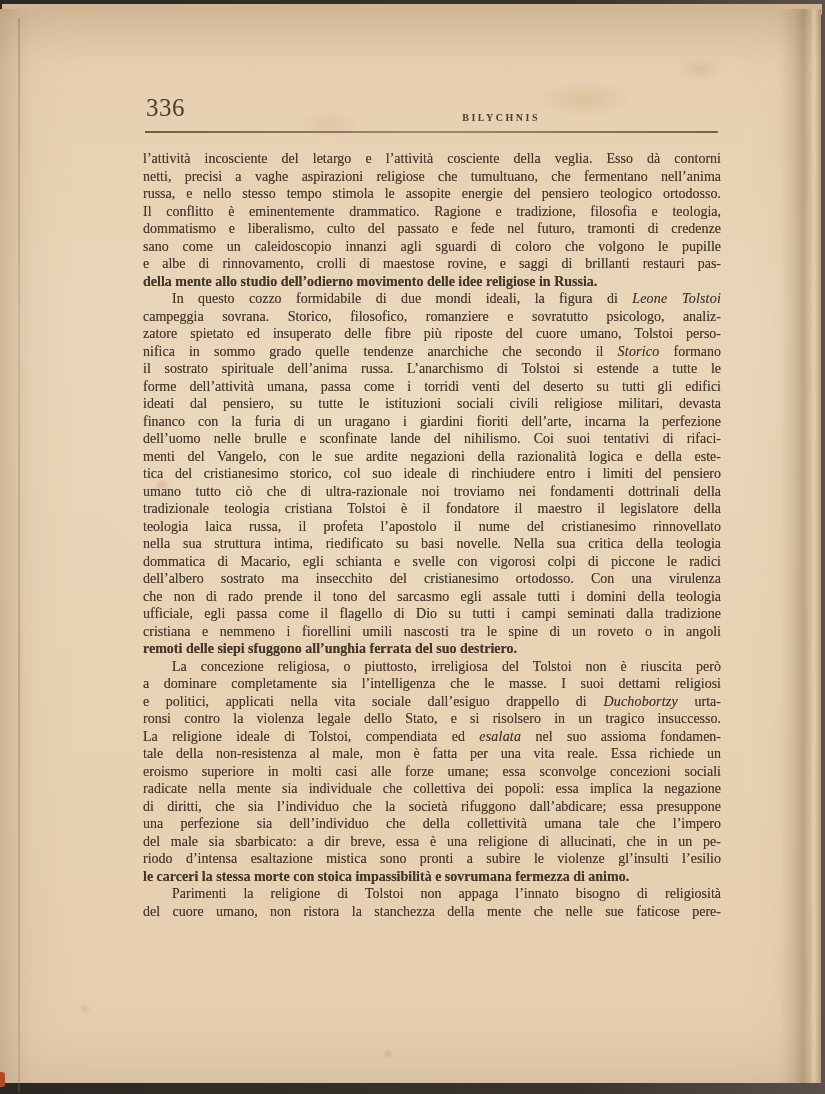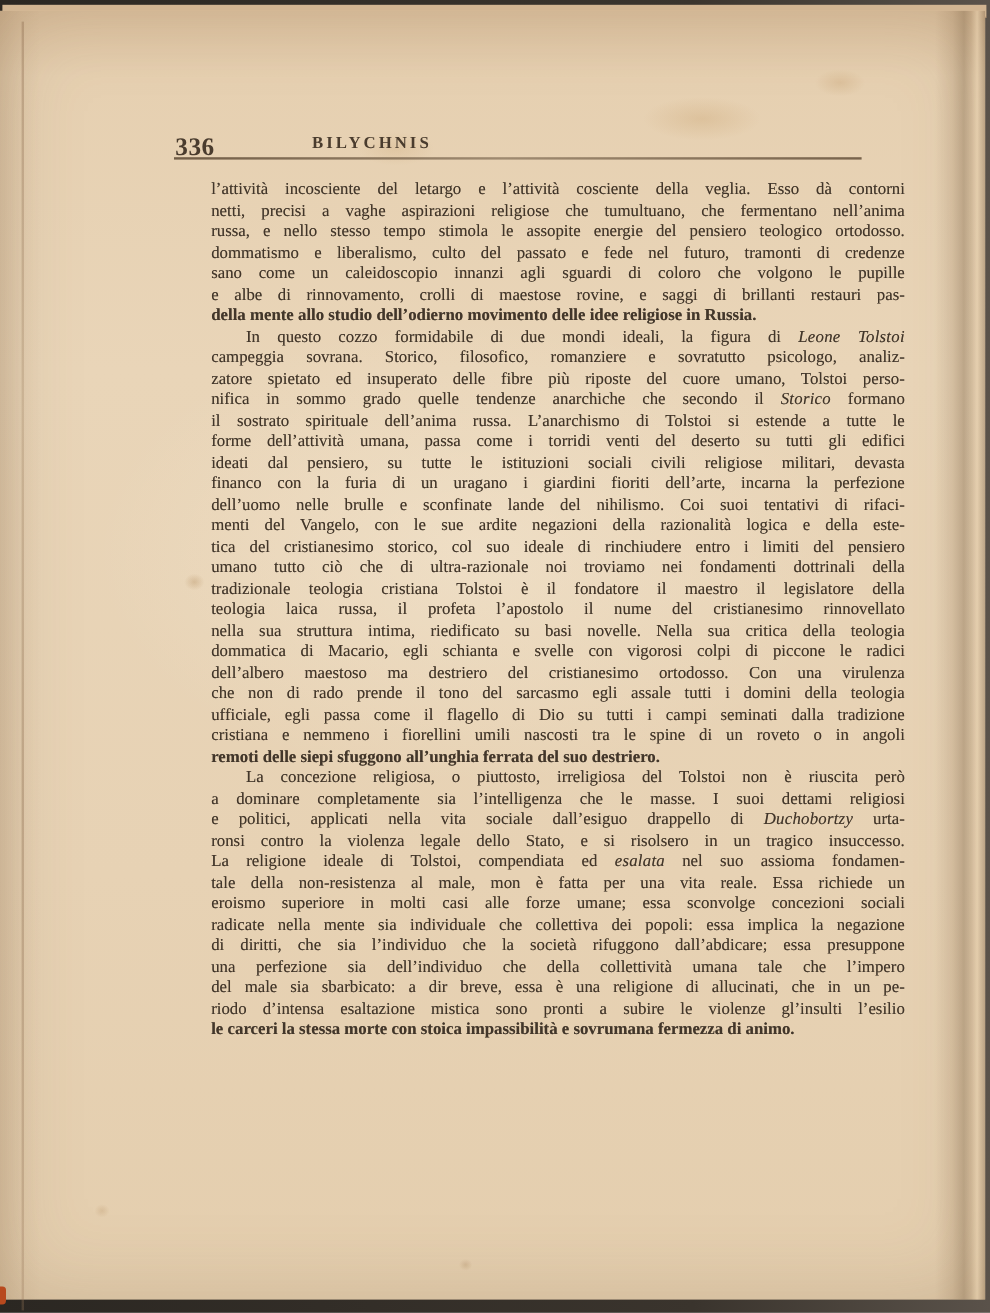--- a/index.html
+++ b/index.html
@@ -68,41 +68,40 @@
   }
 
   
   .edge-mark {
     position: absolute; left: 0; top: 1072px; width: 5px; height: 15px;
     border-radius: 0 3px 3px 0;
   }
 
   
   .page-number {
-    position: absolute; left: 146px; top: 110px;
-    font-size: 21px; color: #4a3c2e; letter-spacing: 0.5px; font-weight: bold;
+    position: absolute; left: 146px; top: 94px;
+    font-size: 25px; color: #4a3c2e; letter-spacing: 0.5px;
   }
   .running-title {
     position: absolute; left: 260px; top: 112px; width: 280px;
-    text-align: left;
-    font-size: 14px; font-weight: bold; letter-spacing: 2.5px;
+    text-align: right;
+    font-size: 10px; font-weight: bold; letter-spacing: 2.5px;
     color: #4a3c2e;
   }
   .header-rule {
     position: absolute; left: 145px; top: 131px; width: 573px; height: 2px;
     background: linear-gradient(to right,
       rgba(100,80,58,0.9), rgba(100,80,58,0.55) 48%, rgba(100,80,58,0.85));
   }
 
   .text-block {
     position: absolute; left: 143px; top: 150px; width: 578px;
     font-size: 14px; line-height: 17.5px;
     color: #42362a;
     text-shadow: 0 0 0.4px rgba(66,54,42,0.55);
-    margin-left: 33px;
   }
   .line {
     text-align: justify;
     text-align-last: justify;
   }
   .line.last { text-align-last: left; font-weight: bold; }
   .line.indent { text-indent: 29px; }
   .line i { letter-spacing: 0.2px; }
 </style>
 </head>
@@ -122,20 +121,21 @@
 
   <div class="running-title">BILYCHNIS</div>
 
   <div class="header-rule"></div>
 
   <div class="text-block" style="color: rgb(66, 54, 42);">
       <div class="para">
         <div class="line">l’attività incosciente del letargo e l’attività cosciente della veglia. Esso dà contorni</div>
         <div class="line">netti, precisi a vaghe aspirazioni religiose che tumultuano, che fermentano nell’anima</div>
         <div class="line">russa, e nello stesso tempo stimola le assopite energie del pensiero teologico ortodosso.</div>
+        <div class="line">Il conflitto è eminentemente drammatico. Ragione e tradizione, filosofia e teologia,</div>
         <div class="line">dommatismo e liberalismo, culto del passato e fede nel futuro, tramonti di credenze</div>
         <div class="line">sano come un caleidoscopio innanzi agli sguardi di coloro che volgono le pupille</div>
         <div class="line">e albe di rinnovamento, crolli di maestose rovine, e saggi di brillanti restauri pas-</div>
         <div class="line last">della mente allo studio dell’odierno movimento delle idee religiose in Russia.</div>
       </div>
       <div class="para">
         <div class="line indent">In questo cozzo formidabile di due mondi ideali, la figura di <i>Leone Tolstoi</i></div>
         <div class="line">campeggia sovrana. Storico, filosofico, romanziere e sovratutto psicologo, analiz-</div>
         <div class="line">zatore spietato ed insuperato delle fibre più riposte del cuore umano, Tolstoi perso-</div>
         <div class="line">nifica in sommo grado quelle tendenze anarchiche che secondo il <i>Storico</i> formano</div>
@@ -144,38 +144,42 @@
         <div class="line">ideati dal pensiero, su tutte le istituzioni sociali civili religiose militari, devasta</div>
         <div class="line">financo con la furia di un uragano i giardini fioriti dell’arte, incarna la perfezione</div>
         <div class="line">dell’uomo nelle brulle e sconfinate lande del nihilismo. Coi suoi tentativi di rifaci-</div>
         <div class="line">menti del Vangelo, con le sue ardite negazioni della razionalità logica e della este-</div>
         <div class="line">tica del cristianesimo storico, col suo ideale di rinchiudere entro i limiti del pensiero</div>
         <div class="line">umano tutto ciò che di ultra-razionale noi troviamo nei fondamenti dottrinali della</div>
         <div class="line">tradizionale teologia cristiana Tolstoi è il fondatore il maestro il legislatore della</div>
         <div class="line">teologia laica russa, il profeta l’apostolo il nume del cristianesimo rinnovellato</div>
         <div class="line">nella sua struttura intima, riedificato su basi novelle. Nella sua critica della teologia</div>
         <div class="line">dommatica di Macario, egli schianta e svelle con vigorosi colpi di piccone le radici</div>
-        <div class="line">dell’albero maestoso ma destriero del cristianesimo ortodosso. Con una virulenza</div>
+        <div class="line">dell’albero sostrato ma insecchito del cristianesimo ortodosso. Con una virulenza</div>
         <div class="line">che non di rado prende il tono del sarcasmo egli assale tutti i domini della teologia</div>
         <div class="line">ufficiale, egli passa come il flagello di Dio su tutti i campi seminati dalla tradizione</div>
         <div class="line">cristiana e nemmeno i fiorellini umili nascosti tra le spine di un roveto o in angoli</div>
         <div class="line last">remoti delle siepi sfuggono all’unghia ferrata del suo destriero.</div>
       </div>
       <div class="para">
         <div class="line indent">La concezione religiosa, o piuttosto, irreligiosa del Tolstoi non è riuscita però</div>
         <div class="line">a dominare completamente sia l’intelligenza che le masse. I suoi dettami religiosi</div>
         <div class="line">e politici, applicati nella vita sociale dall’esiguo drappello di <i>Duchobortzy</i> urta-</div>
         <div class="line">ronsi contro la violenza legale dello Stato, e si risolsero in un tragico insuccesso.</div>
         <div class="line">La religione ideale di Tolstoi, compendiata ed <i>esalata</i> nel suo assioma fondamen-</div>
         <div class="line">tale della non-resistenza al male, mon è fatta per una vita reale. Essa richiede un</div>
         <div class="line">eroismo superiore in molti casi alle forze umane; essa sconvolge concezioni sociali</div>
         <div class="line">radicate nella mente sia individuale che collettiva dei popoli: essa implica la negazione</div>
         <div class="line">di diritti, che sia l’individuo che la società rifuggono dall’abdicare; essa presuppone</div>
         <div class="line">una perfezione sia dell’individuo che della collettività umana tale che l’impero</div>
         <div class="line">del male sia sbarbicato: a dir breve, essa è una religione di allucinati, che in un pe-</div>
         <div class="line">riodo d’intensa esaltazione mistica sono pronti a subire le violenze gl’insulti l’esilio</div>
         <div class="line last">le carceri la stessa morte con stoica impassibilità e sovrumana fermezza di animo.</div>
       </div>
+      <div class="para">
+        <div class="line indent">Parimenti la religione di Tolstoi non appaga l’innato bisogno di religiosità</div>
+        <div class="line">del cuore umano, non ristora la stanchezza della mente che nelle sue faticose pere-</div>
+      </div>
     </div>
 
   <div class="edge-mark" style="background: rgb(184, 73, 30);"></div>
 
 </div>
 
 </body></html>

